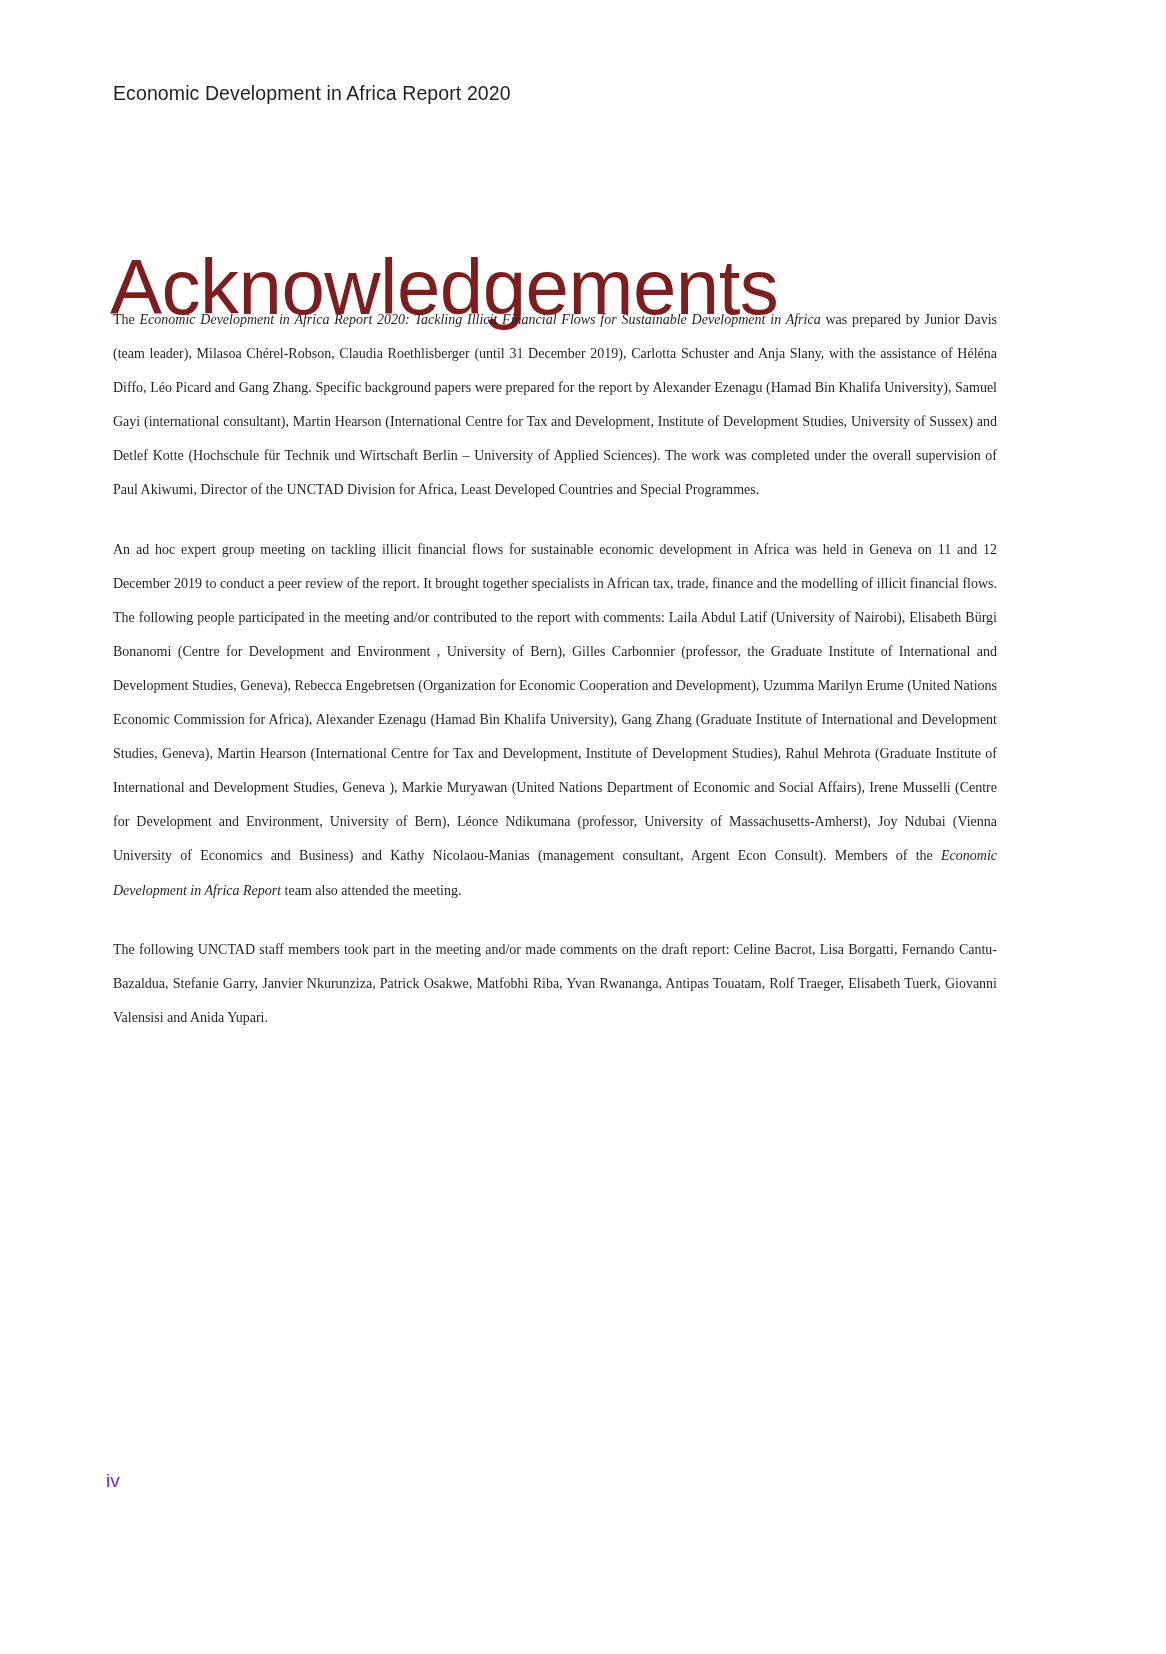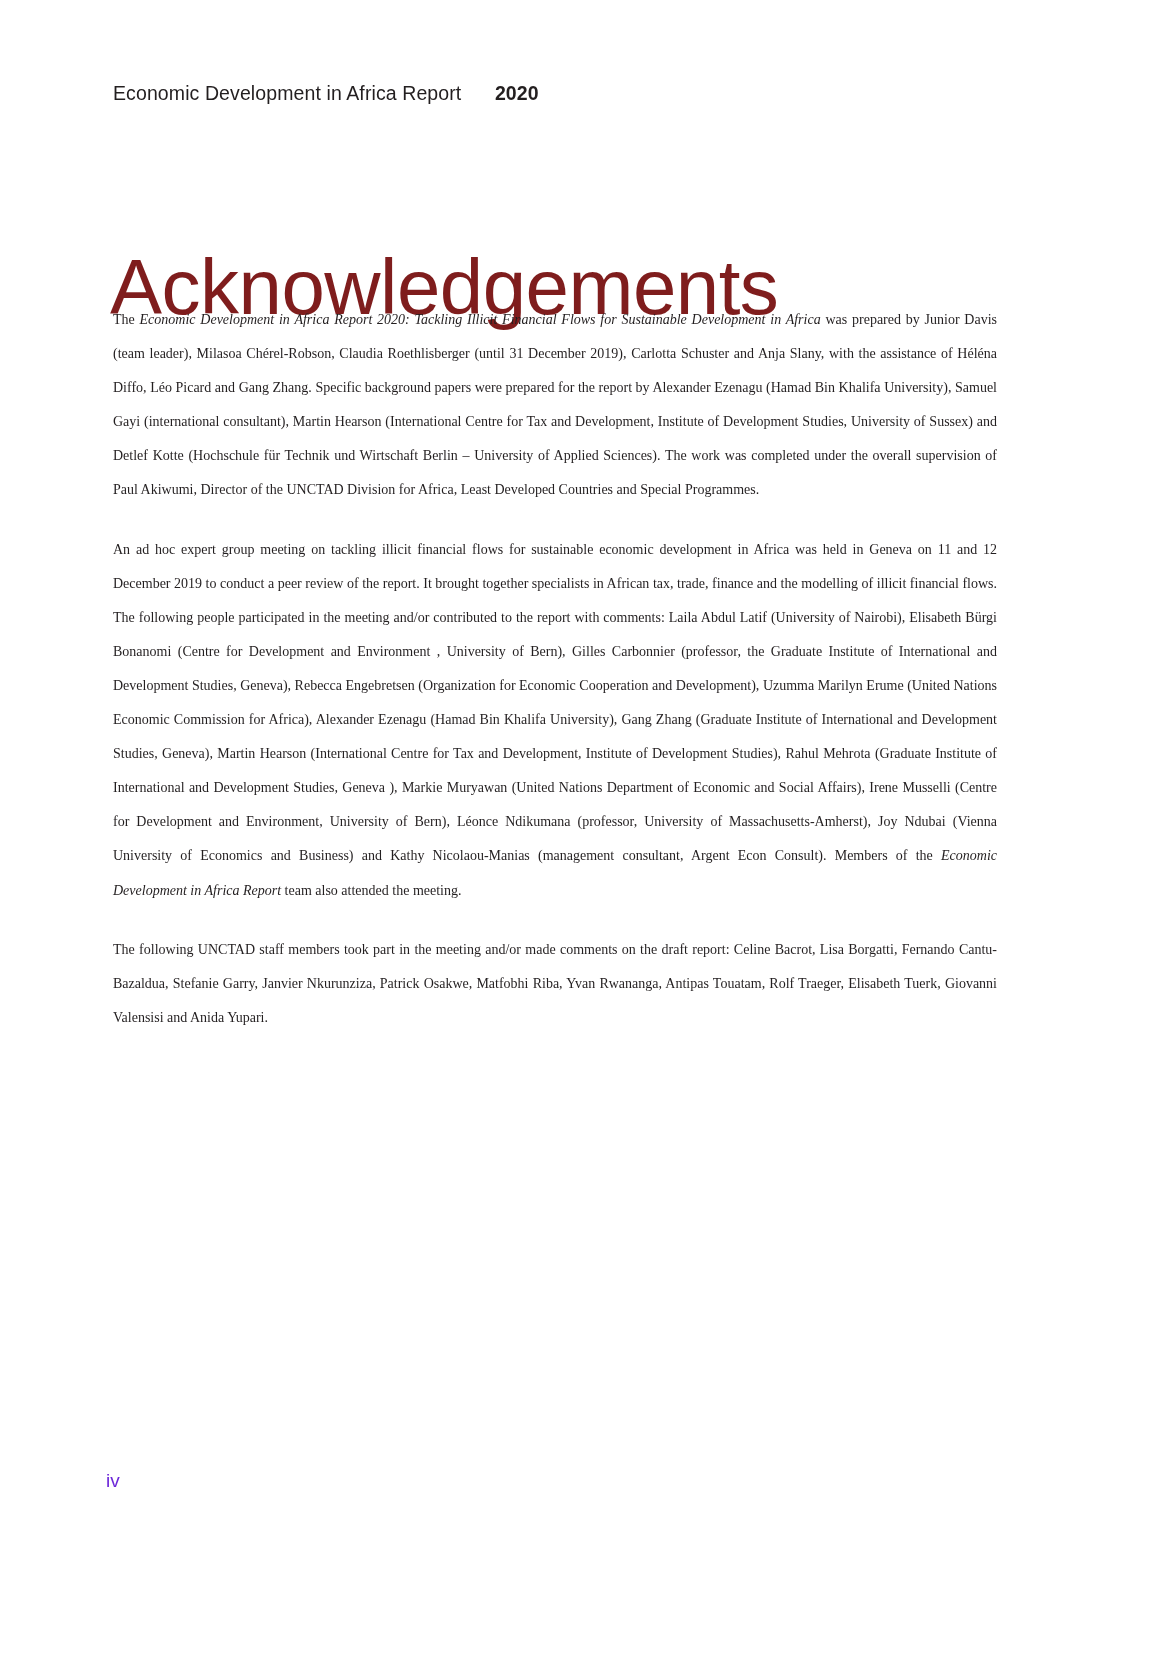--- a/index.html
+++ b/index.html
@@ -22,22 +22,21 @@
   .running-head {
     position: absolute;
     left: 113px;
     top: 82px;
     font-size: 19.5px;
     letter-spacing: 0.1px;
     color: #231f20;
     white-space: nowrap;
   }
   .running-head .year {
-    font-weight: bold;
-    margin-left: 28px;
+    font-weight: normal;
   }
   .page-title {
     position: absolute;
     left: 110px;
     top: 196px;
     font-size: 78px;
     line-height: 1;
     letter-spacing: -0.5px;
     color: #7f1d1d;
     font-weight: 300;

